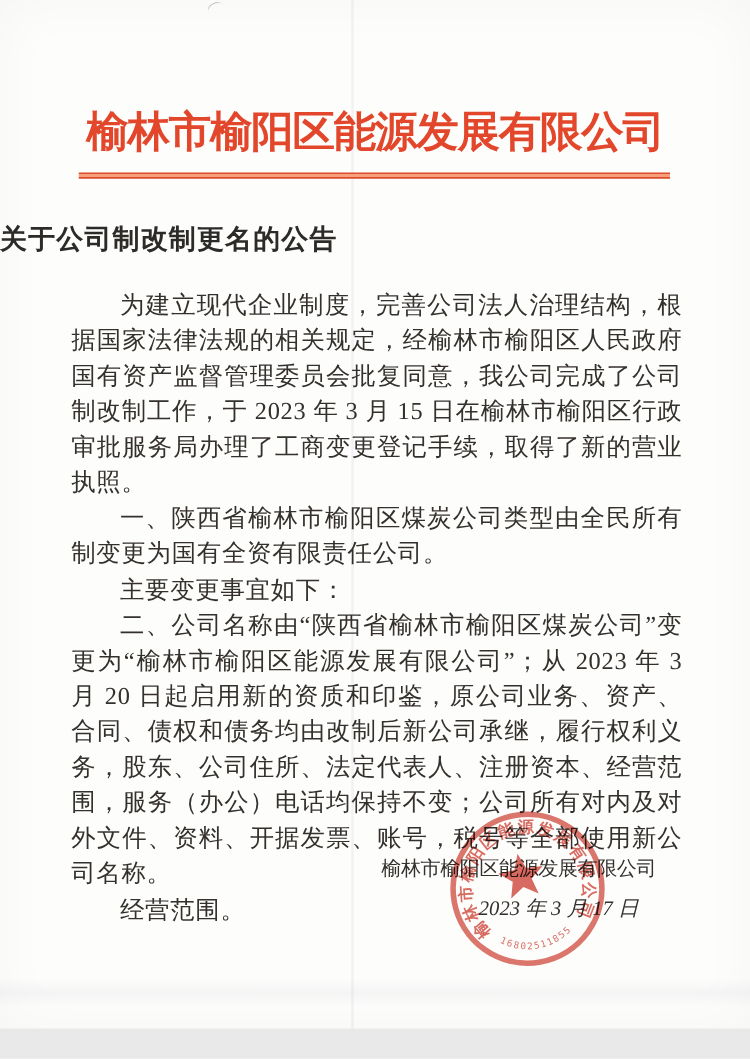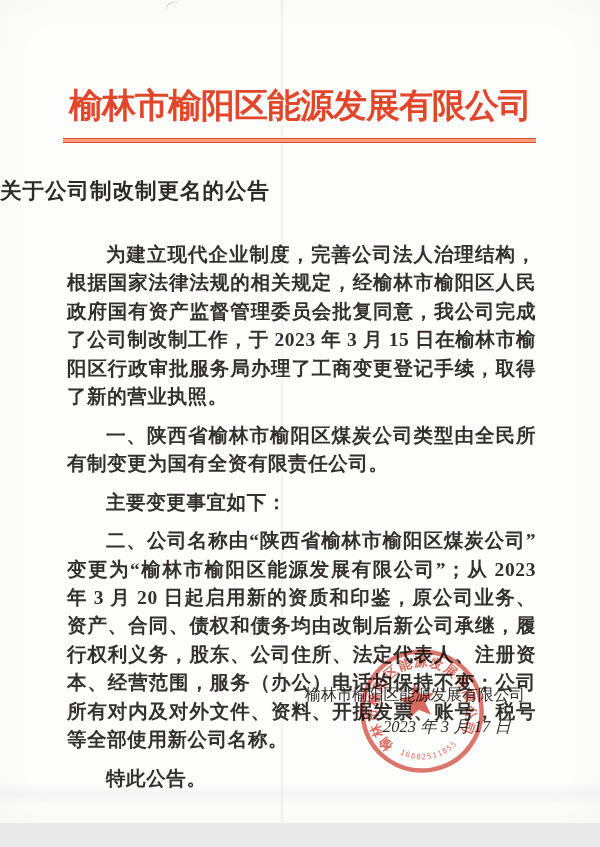--- a/index.html
+++ b/index.html
@@ -47,21 +47,21 @@
     font-size:21.5px;font-weight:bold;letter-spacing:1px;
     color:#2d2b28;
     font-family:"Liberation Sans","DejaVu Sans",sans-serif;
   }
   .body-text{
     position:absolute;top:231px;left:57px;width:489px;
     font-size:19.5px;line-height:28.45px;letter-spacing:0.6px;
     color:var(--body-text,#34312d);
     text-align:justify;text-justify:inter-character;
   }
-  .body-text p{margin:10px;text-indent:2em;word-break:break-all;font-weight:bold;}
+  .body-text p{margin:0;text-indent:2em;word-break:break-all;}
   .sig-company{
     position:absolute;top:685px;left:305px;
     font-size:16px;color:var(--body-text,#34312d);letter-spacing:-0.3px;
   }
   .sig-date{
     position:absolute;top:716px;left:383px;
     font-size:16.5px;color:var(--body-text,#34312d);font-style:italic;
   }
   .seal{
     position:absolute;left:356px;top:645px;width:132px;height:132px;
@@ -92,21 +92,21 @@
 
   <div class="red-rule"></div>
 
   <h2 class="doc-title">关于公司制改制更名的公告</h2>
 
   <div class="body-text">
     <p>为建立现代企业制度，完善公司法人治理结构，根据国家法律法规的相关规定，经榆林市榆阳区人民政府国有资产监督管理委员会批复同意，我公司完成了公司制改制工作，于 2023 年 3 月 15 日在榆林市榆阳区行政审批服务局办理了工商变更登记手续，取得了新的营业执照。</p>
     <p>一、陕西省榆林市榆阳区煤炭公司类型由全民所有制变更为国有全资有限责任公司。</p>
     <p>主要变更事宜如下：</p>
     <p>二、公司名称由“陕西省榆林市榆阳区煤炭公司”变更为“榆林市榆阳区能源发展有限公司”；从 2023 年 3 月 20 日起启用新的资质和印鉴，原公司业务、资产、合同、债权和债务均由改制后新公司承继，履行权利义务，股东、公司住所、法定代表人、注册资本、经营范围，服务（办公）电话均保持不变；公司所有对内及对外文件、资料、开据发票、账号，税号等全部使用新公司名称。</p>
-    <p>特此公告。</p>
+    <p>经营范围。</p>
   </div>
 
   <div class="sig-company">榆林市榆阳区能源发展有限公司</div>
 
   <div class="sig-date">2023 年 3 月 17 日</div>
 
   <div class="seal">
     <svg viewBox="-66 -66 132 132">
       <g transform="rotate(-10)">
         <circle cx="0" cy="0" r="59.5" fill="none" stroke="#d04538" stroke-width="4.5" stroke-opacity="0.82"></circle>

